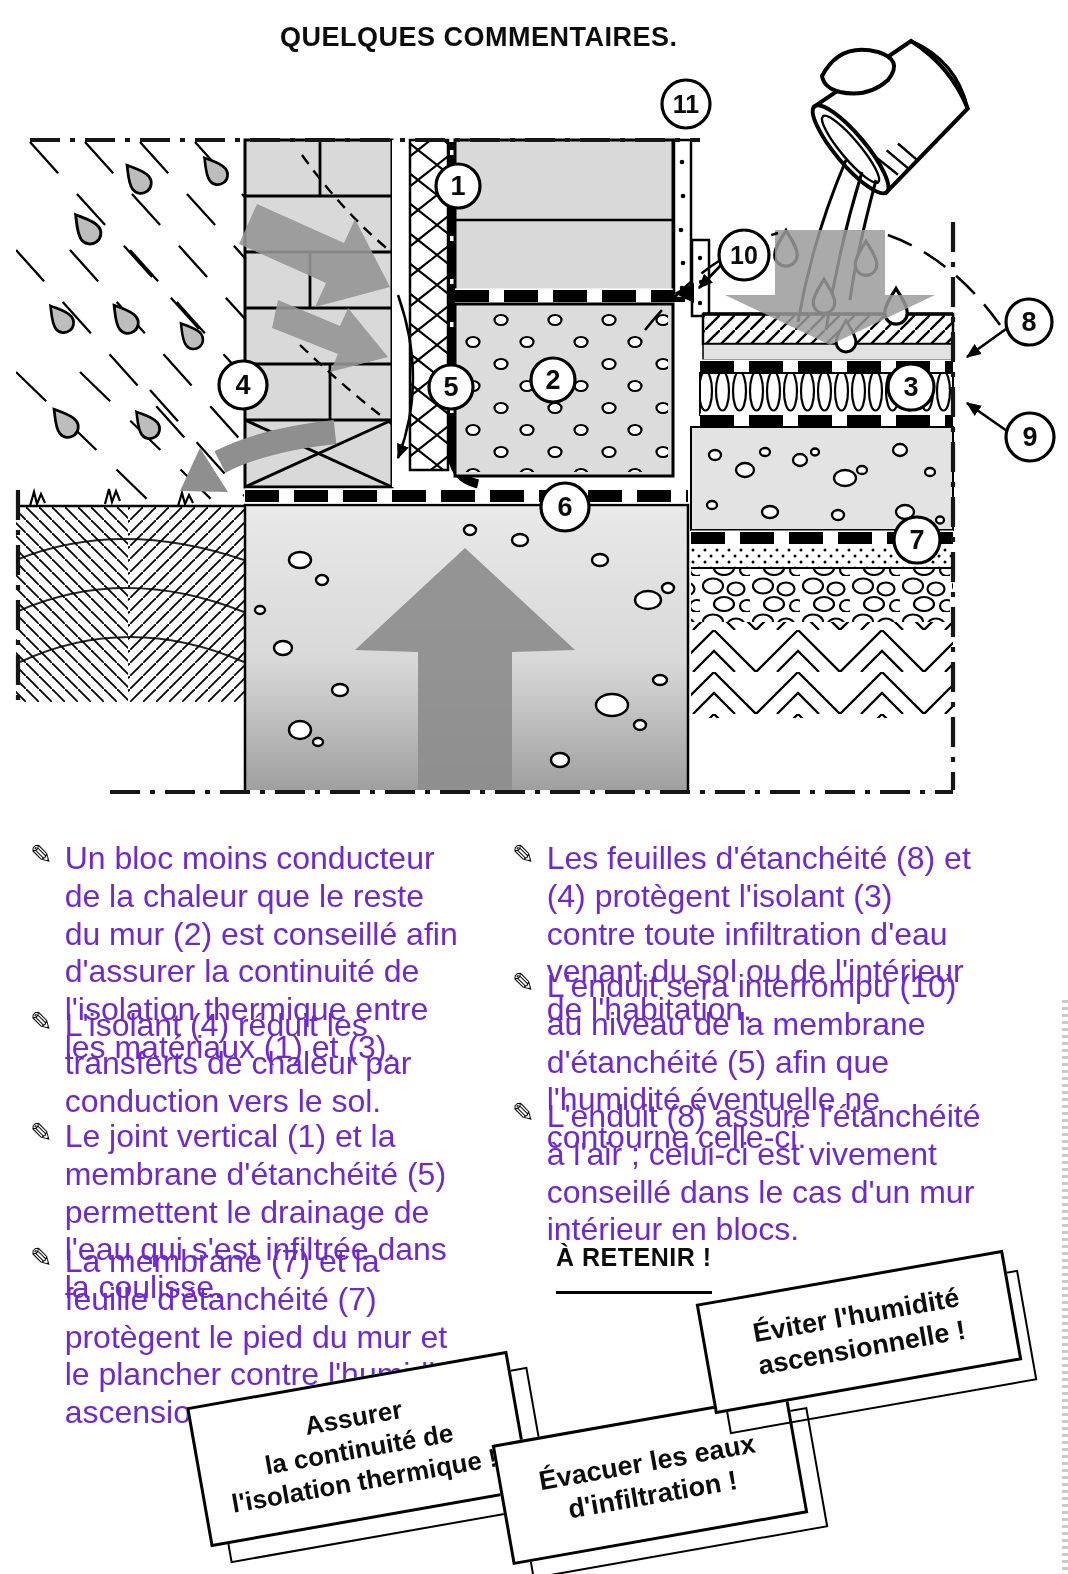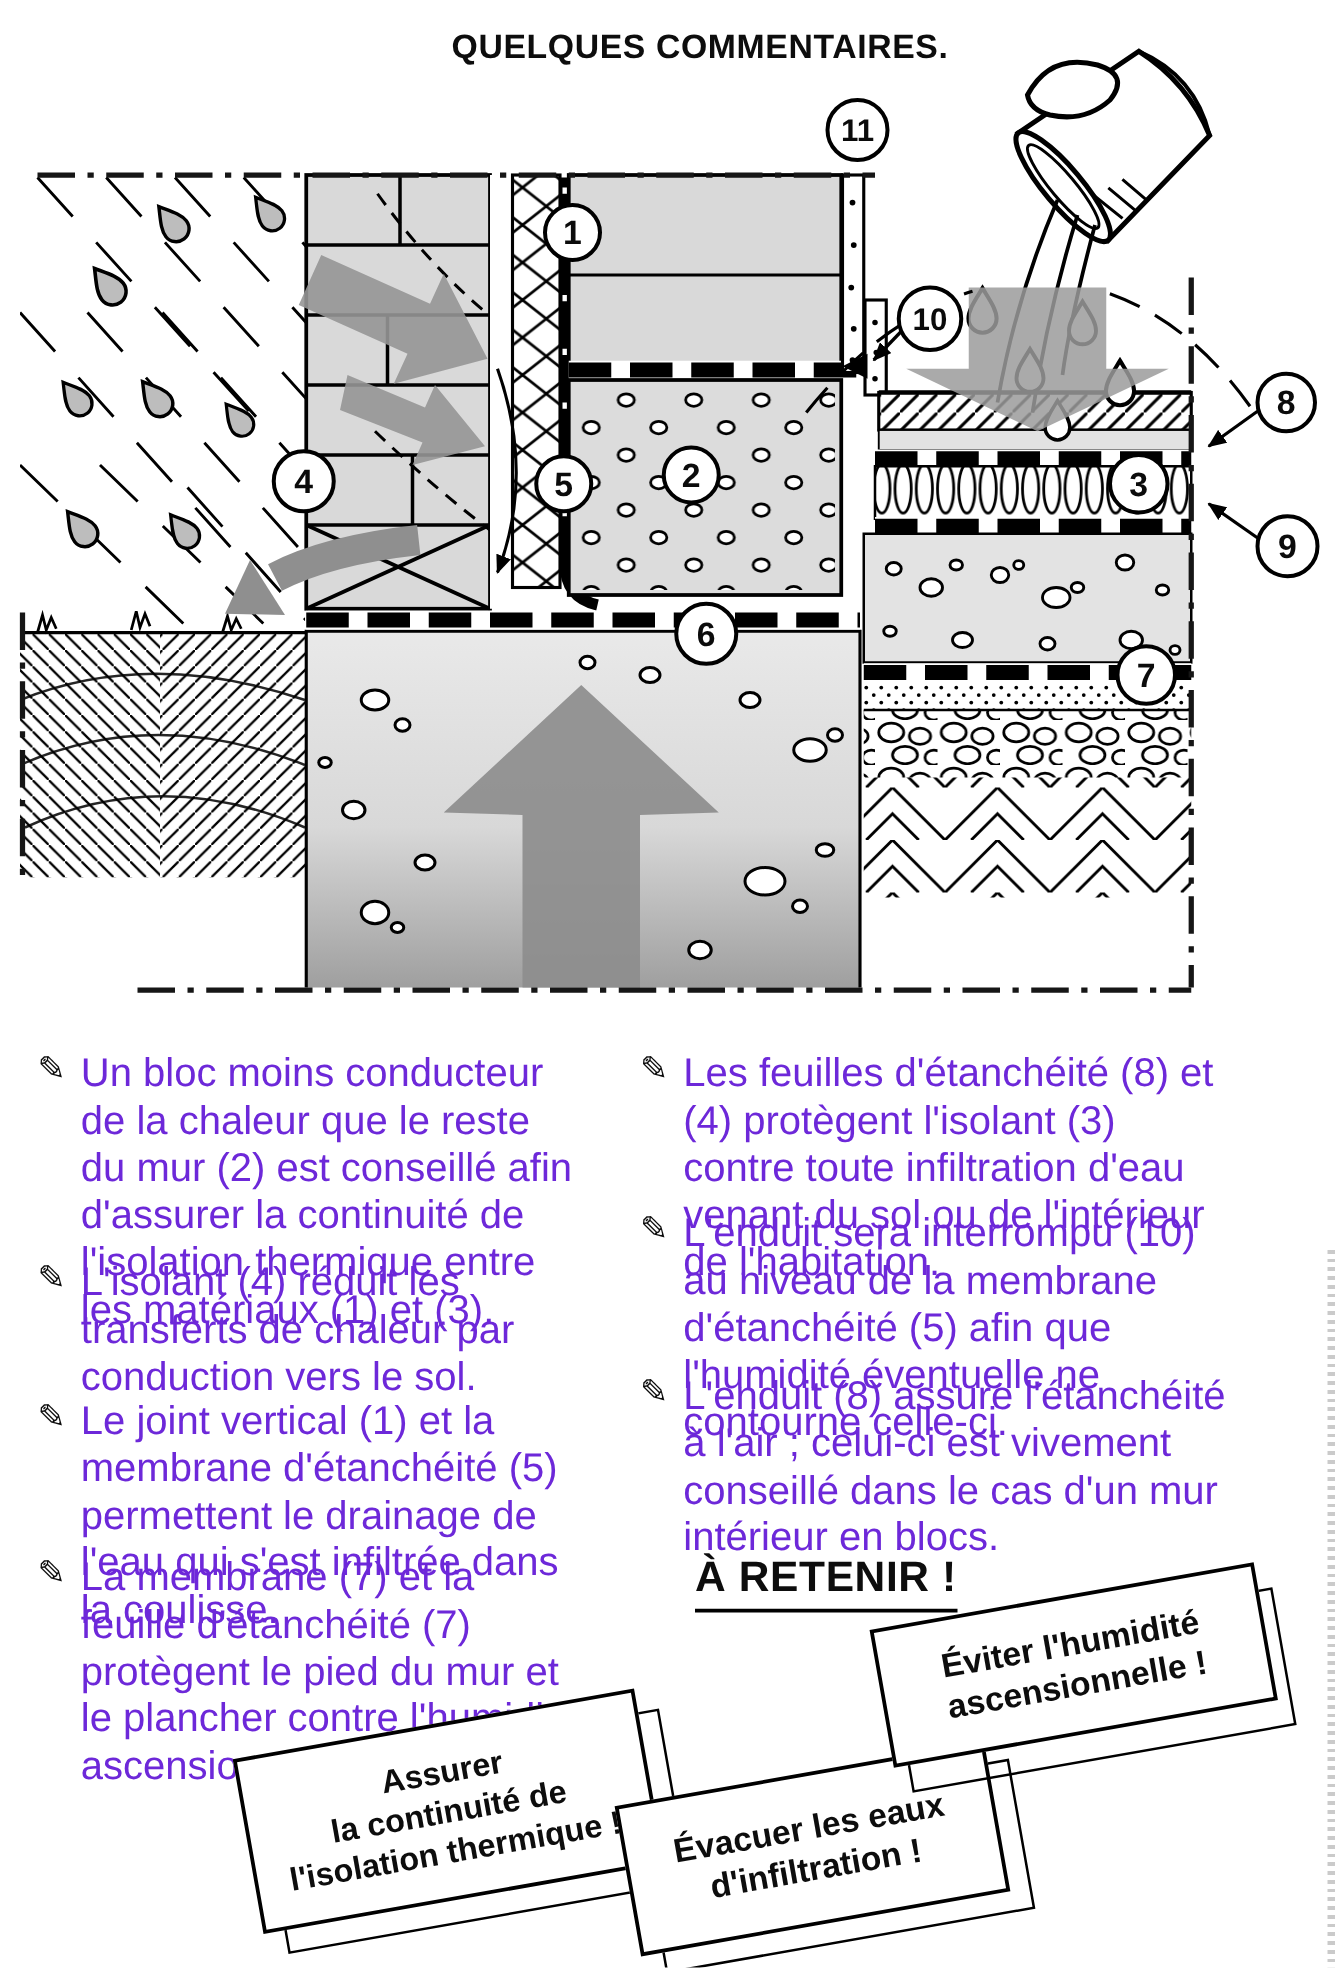--- a/index.html
+++ b/index.html
@@ -1,27 +1,27 @@
 <!DOCTYPE html>
 <html><head>
 <meta charset="utf-8">
 <style>
   *{margin:0;padding:0;box-sizing:border-box}
   html,body{width:1068px;height:1574px}
   body{position:relative;background:#fff;font-family:"Liberation Sans",sans-serif;color:#0d0d0d;overflow:hidden}
-  .page-title{position:absolute;left:280px;top:22px;width:560px;text-align:center;
+  .page-title{position:absolute;left:280px;top:22px;width:560px;text-align:left;
     font-size:27px;font-weight:bold;letter-spacing:.5px}
   .diagram-svg{position:absolute;left:0;top:20px}
   .note{position:absolute;display:flex;gap:12px;align-items:flex-start}
   .pencil{font-size:27px;line-height:1;transform:translateY(2px)}
   .note .txt{font-size:32px;line-height:1.18;color:#6d28d9}
   .w400{width:402px}
   .w430{width:436px}
-  .retenir{position:absolute;left:556px;top:1243px;font-size:34px;font-weight:bold;
-    border-bottom:3.5px solid #000;padding-bottom:5px;letter-spacing:.5px}
+  .retenir{position:absolute;left:556px;top:1243px;font-size:25px;font-weight:bold;
+    border-bottom:3.5px solid #000;padding-bottom:19px;letter-spacing:.5px}
   .banner,.banner-shadow{position:absolute;background:#fff;border:3px solid #000}
   .banner{display:flex;flex-direction:column;justify-content:center;align-items:center;
     font-weight:bold;text-align:center}
   .banner-shadow{background:transparent;border-width:2.5px}
   .banner .bl{display:block;line-height:1.24}
   #banner-eviter,#shadow-eviter{left:703px;top:1276px;width:312px;height:112px;font-size:27px}
   #banner-assurer,#shadow-assurer{left:196px;top:1378px;width:326px;height:142px;font-size:26px}
   #banner-evacuer,#shadow-evacuer{left:500px;top:1418px;width:300px;height:122px;font-size:27px}
   #banner-eviter{transform:rotate(-10deg)}
   #shadow-eviter{transform:translate(15px,20px) rotate(-10deg)}

